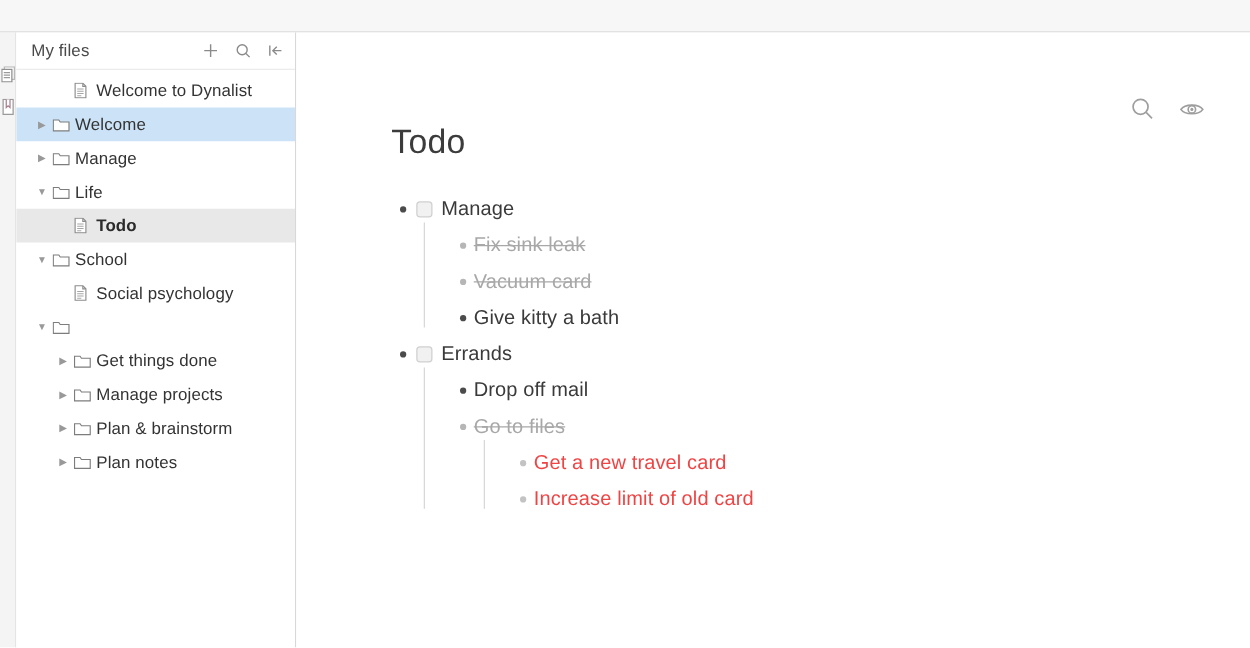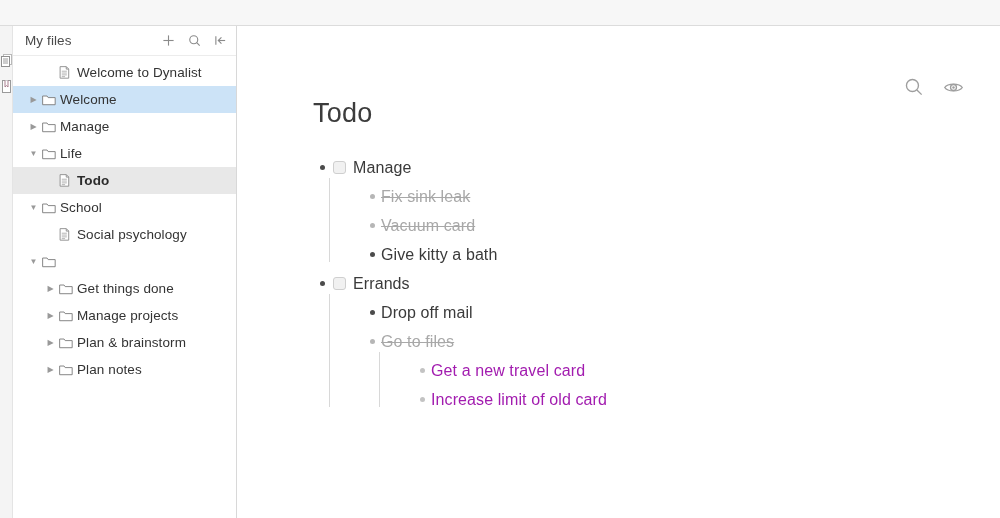--- a/index.html
+++ b/index.html
@@ -161,22 +161,22 @@
     letter-spacing: .2px;
     margin-bottom: 24px;
   }
 
   
   .outline { position: relative; }
 
   .node { position: relative; }
   .children {
     position: relative;
-    margin-left: 16px;
-    padding-left: 34px;
+    margin-left: 26px;
+    padding-left: 22px;
   }
   .children::before {
     content: "";
     position: absolute;
     left: 0px;
     top: -4px;
     bottom: 7px;
     width: 1px;
     background: #d8d8d8;
   }
@@ -221,21 +221,21 @@
     color: #3a3a3a;
     letter-spacing: .1px;
     line-height: 1.2;
     cursor: text;
   }
   .item.done .txt {
     color: #a8a8a8;
     text-decoration: line-through;
     text-decoration-color: #a8a8a8;
   }
-  .item.faded .txt { color: #a21caf; }
+  .item.faded .txt { color: #ef4444; }
 </style>
 </head>
 <body>
 
 <div id="app">
 
   <div class="topbar"></div>
 
   <div class="body-row">
 

